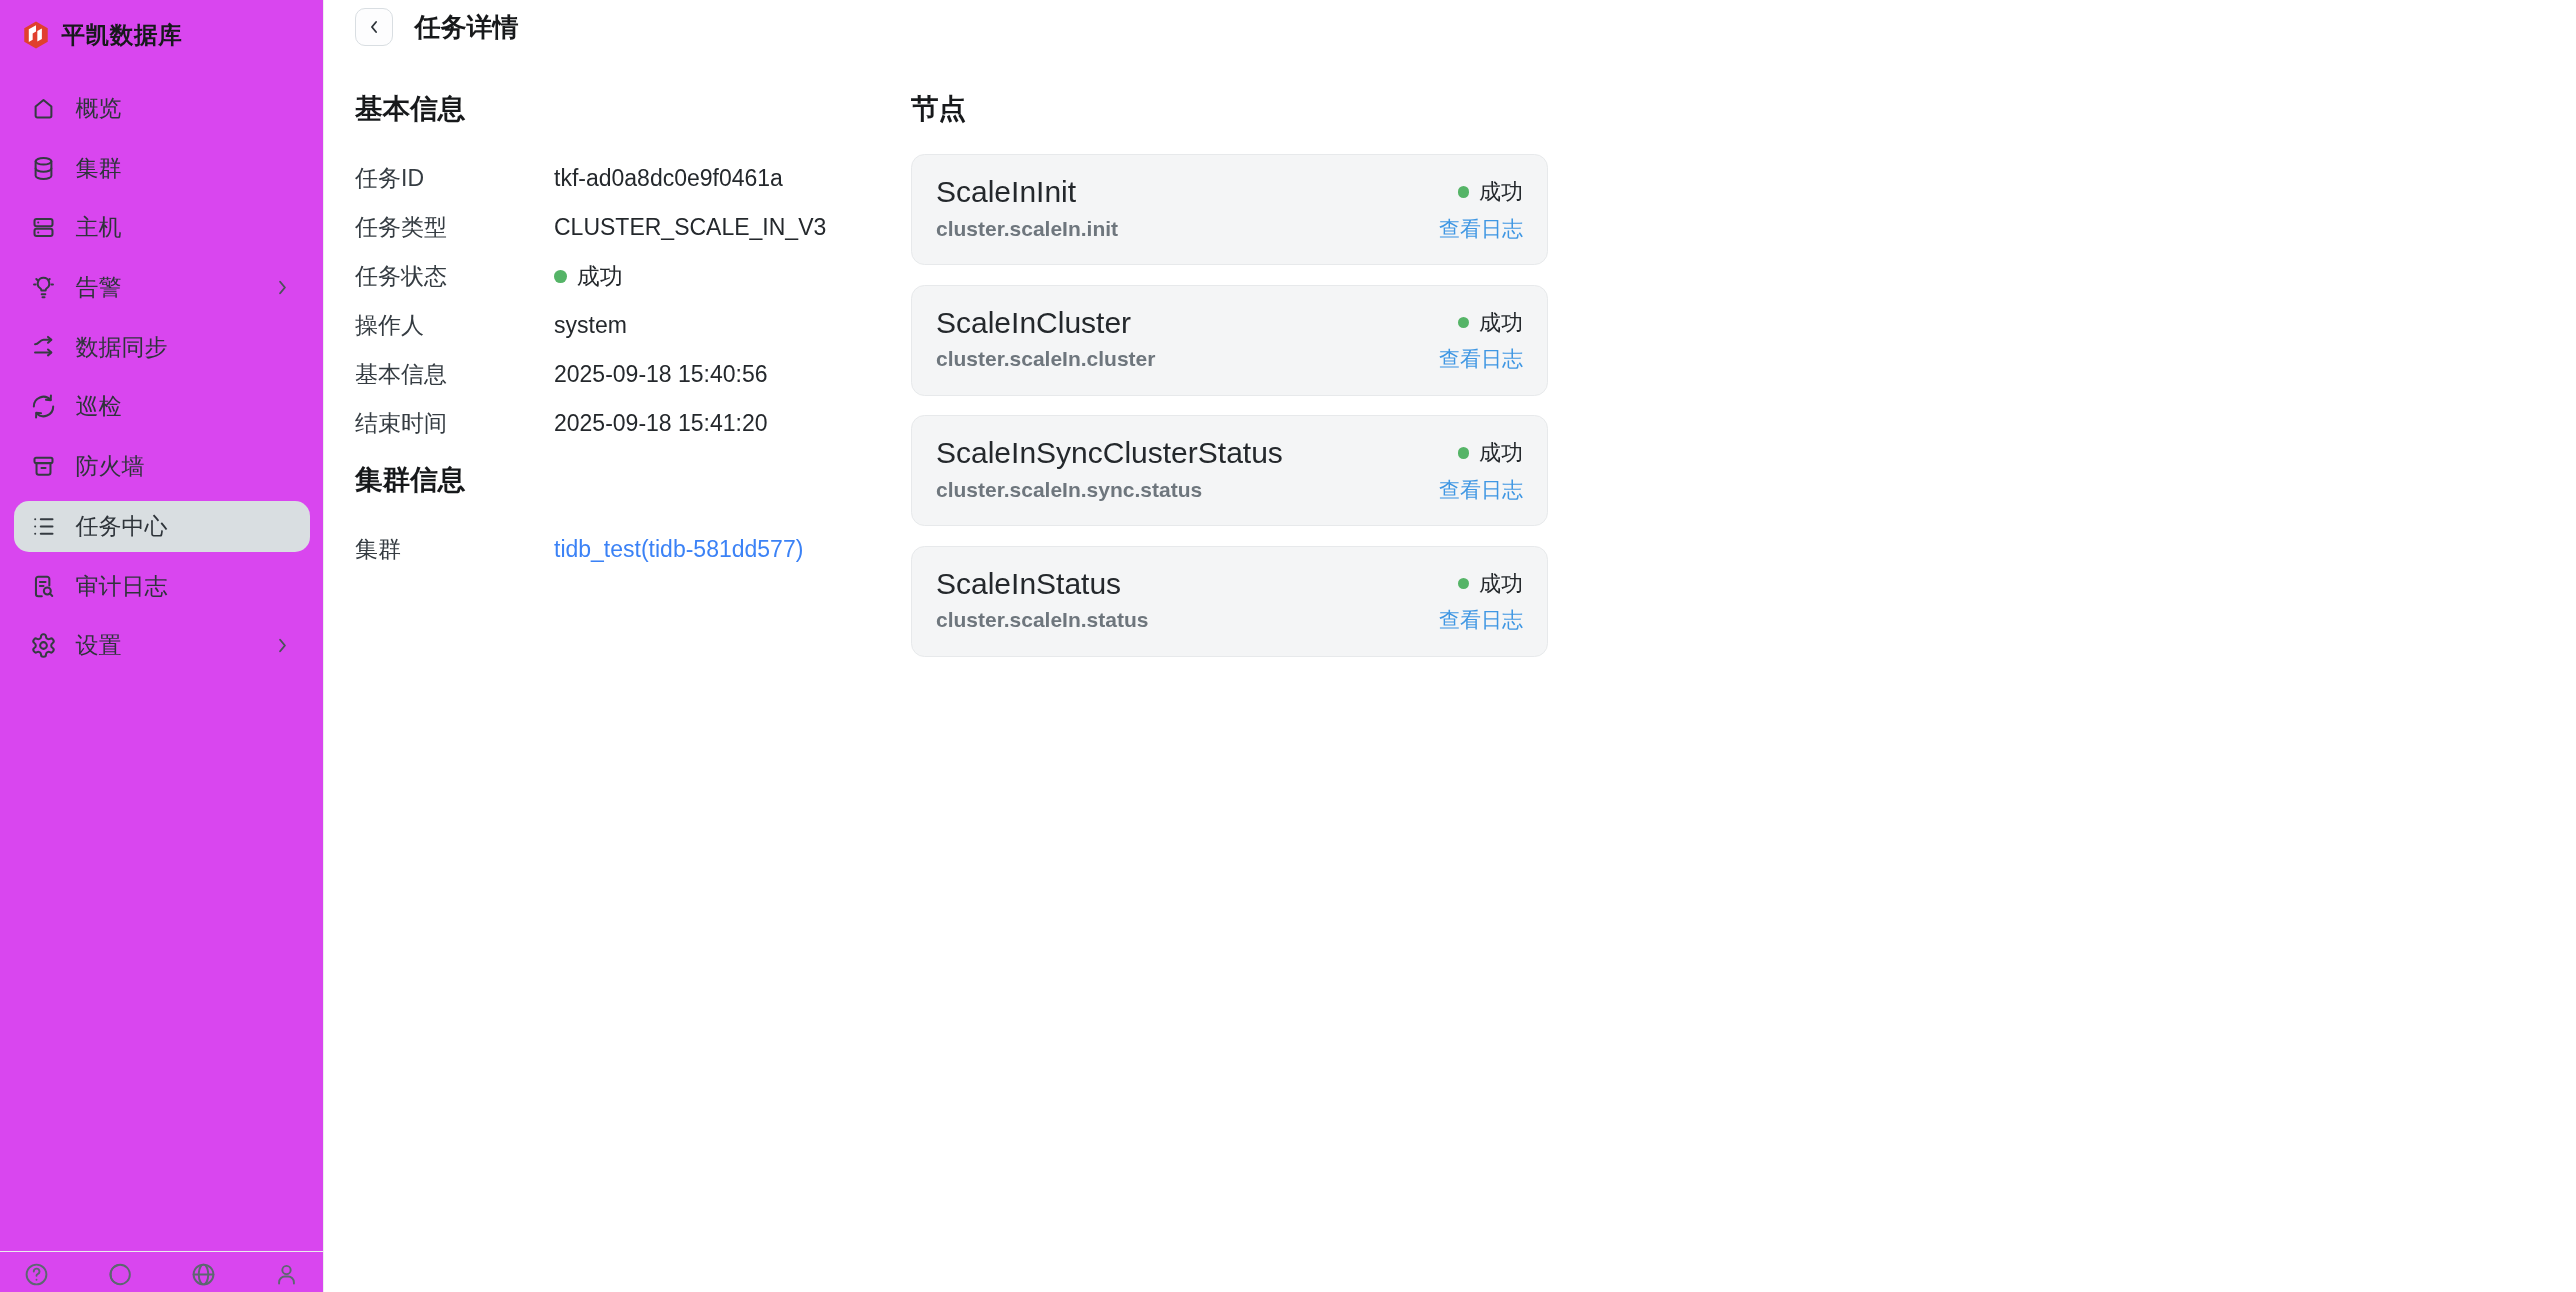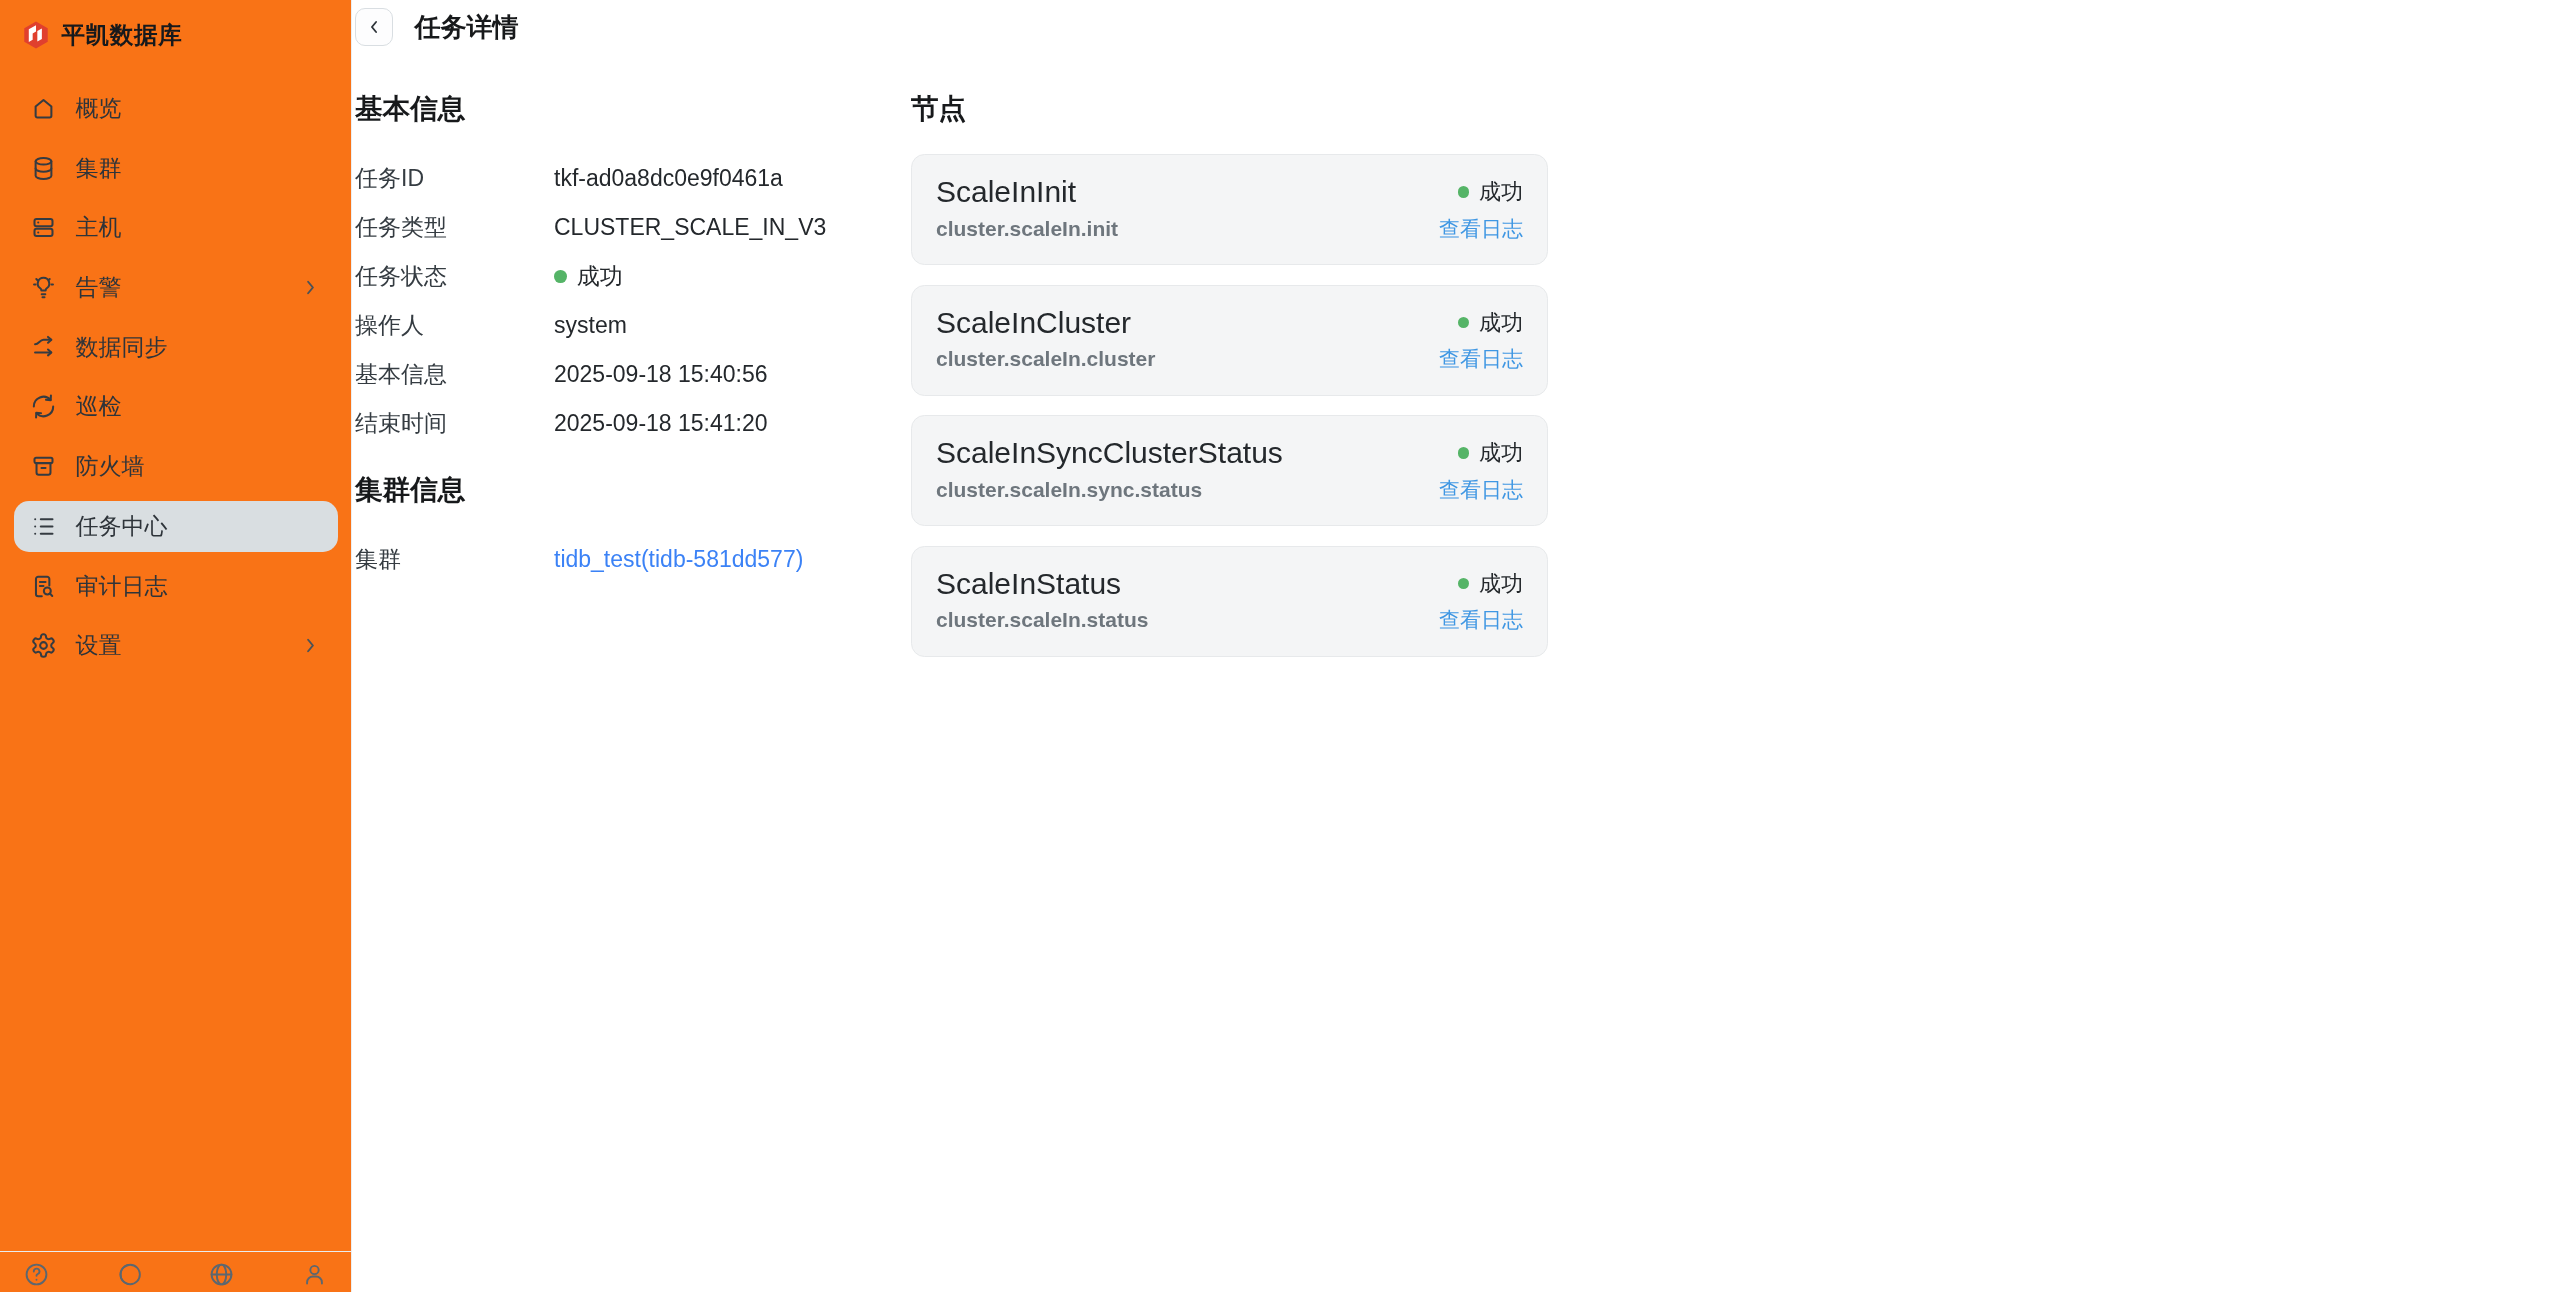--- a/index.html
+++ b/index.html
@@ -1,21 +1,21 @@
 <!DOCTYPE html>
 <html style="font-size:10.8px"><head>
 <meta charset="utf-8">
 <style>
   * { margin:0; padding:0; box-sizing:border-box; }
   html,body { width:2576px; height:1293px; background:#ffffff;
     font-family:"Liberation Sans","DejaVu Sans",sans-serif; color:#24282c; overflow:hidden; }
 
   
-  .sidebar { position:absolute; left:0; top:0; width:352px; height:1293px;
-    background:#f97316; border-right:1.3px solid #eceef0; display:flex; flex-direction:column; }
+  .sidebar { position:absolute; left:0; top:0; width:324px; height:1293px;
+    background:#d946ef; border-right:1.3px solid #eceef0; display:flex; flex-direction:column; }
   .logo { display:flex; align-items:center; gap:9.4px; padding:19px 0 0 20px; }
   .logo svg { width:32px; height:32px; }
   .logo-text { font-size:23.5px; font-weight:700; color:#17191c; letter-spacing:0.7px; }
 
   .menu { margin-top:32px; padding:0 13.5px; flex:1; }
   .menu-item { height:51px; margin-bottom:8.7px; display:flex; align-items:center;
     padding:0 16px; border-radius:15px; color:#2e343a; font-size:23px; cursor:pointer; }
   .menu-item.active { background:#d9dee1; }
   .menu-item .mi-icon { width:27px; height:27px; margin-right:19px; flex:0 0 auto;
     display:flex; align-items:center; justify-content:center; color:#353b41; }
@@ -42,21 +42,21 @@
   .col-right { width:637px; }
   .section-heading { font-size:27.6px; font-weight:700; color:#17191b; margin-bottom:27px; }
 
   .info-rows .info-row { height:49px; display:flex; align-items:center; }
   .info-label { width:199px; font-size:23px; color:#353c42; flex:0 0 auto; }
   .info-value { font-size:23px; color:#24282c; display:flex; align-items:center; }
   .info-value.link { color:#3b82f6; cursor:pointer; }
   .status-dot { width:12.8px; height:12.8px; border-radius:50%; background:#55b467;
     margin-right:10px; display:inline-block; }
 
-  .cluster-block { margin-top:23px; }
+  .cluster-block { margin-top:13px; }
 
   .node-cards { display:flex; flex-direction:column; gap:19.5px; }
   .node-card { height:111px; background:#f4f5f6; border:1.3px solid #e7e9eb;
     border-radius:13.5px; padding:20px 24px 21.5px; display:flex; flex-direction:column;
     justify-content:space-between; }
   .nc-row { display:flex; align-items:center; justify-content:space-between; }
   .nc-name { font-size:30px; color:#24282c; }
   .nc-status { display:flex; align-items:center; font-size:22px; color:#24282c; }
   .nc-status .status-dot { width:11.4px; height:11.4px; }
   .nc-task { font-size:21px; color:#6e767d;font-weight:bold; }

